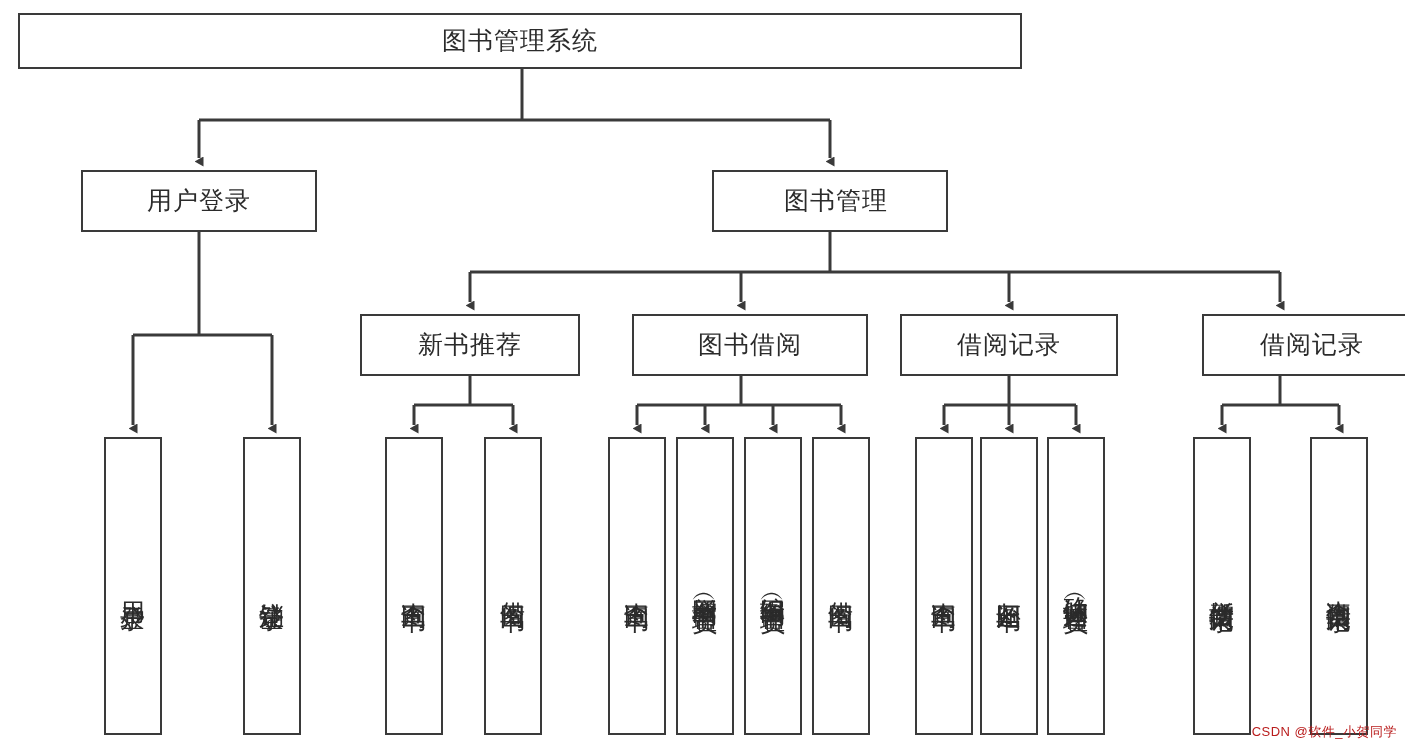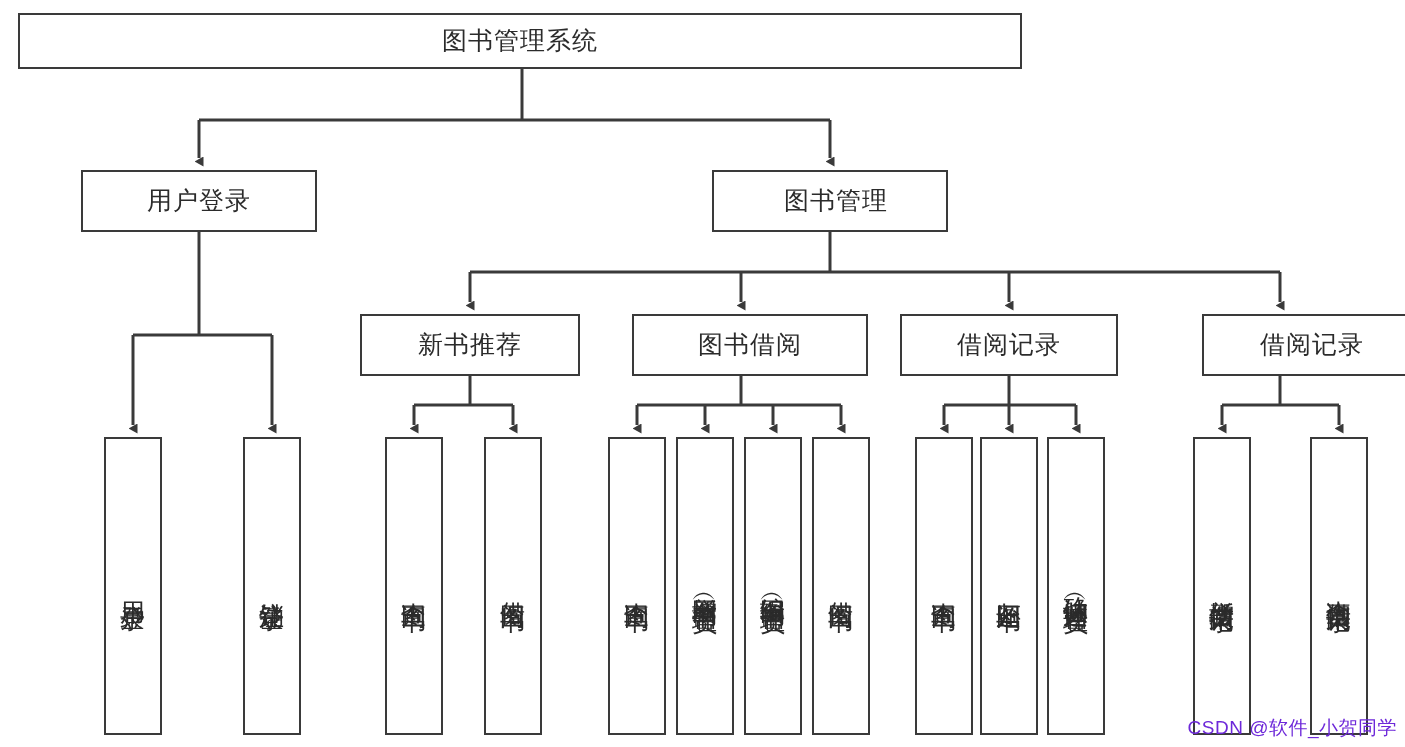--- a/index.html
+++ b/index.html
@@ -51,22 +51,22 @@
     writing-mode: vertical-rl;
     text-orientation: upright;
     display: block;
     text-align: center;
     white-space: normal;
   }
   .watermark {
     position: absolute;
     right: 8px;
     bottom: 6px;
-    font-size: 19px;
-    color: #6d28d9;
+    font-size: 13px;
+    color: #b91c1c;
     letter-spacing: 0.5px;
     white-space: nowrap;
     pointer-events: none;
   }
 </style>
 </head>
 <body>
 
 <div id="canvas">
 

